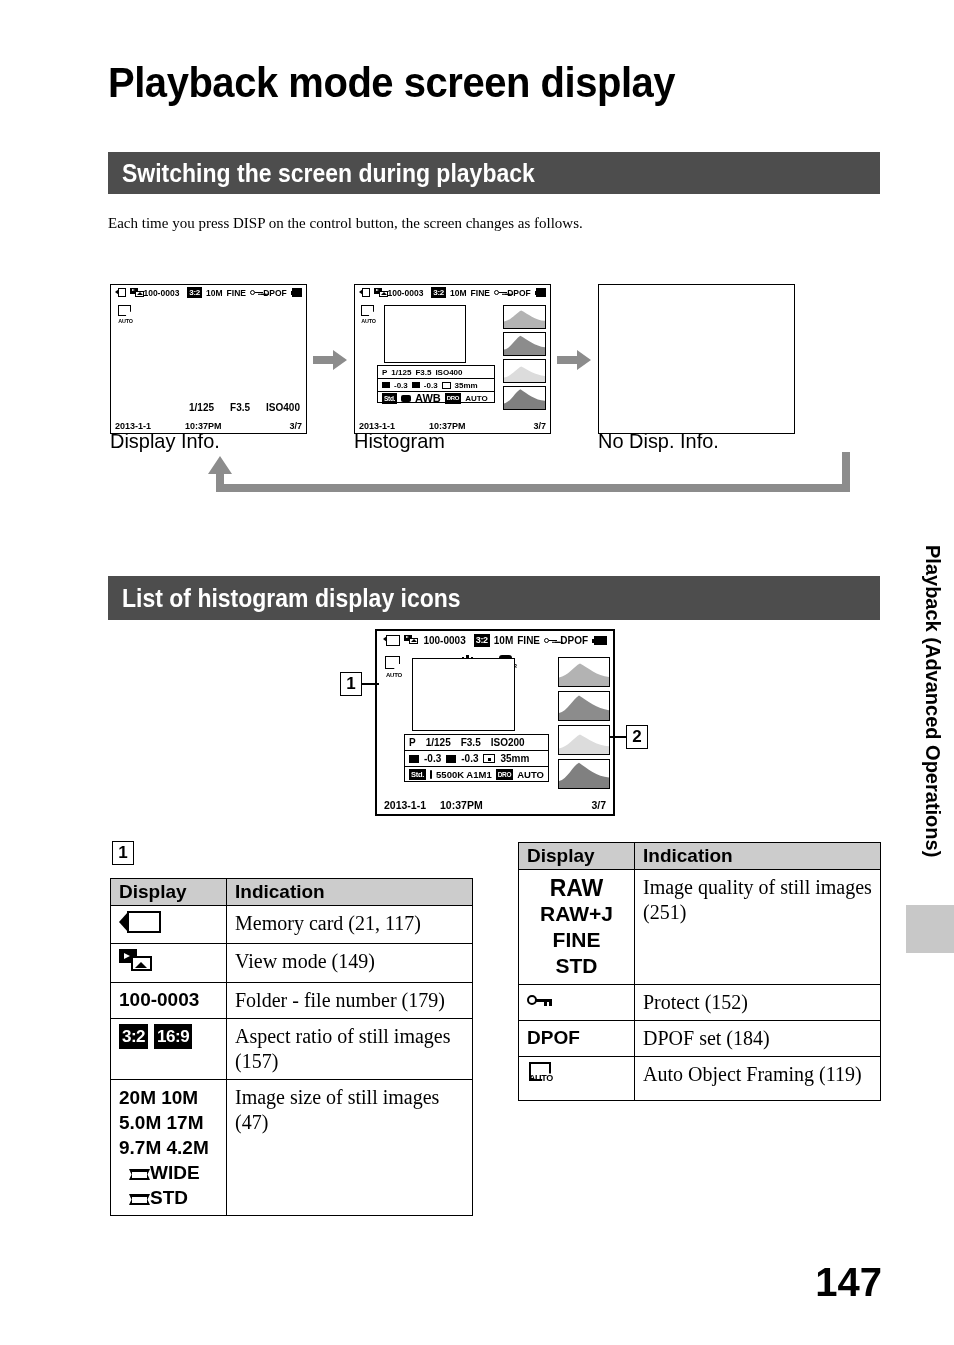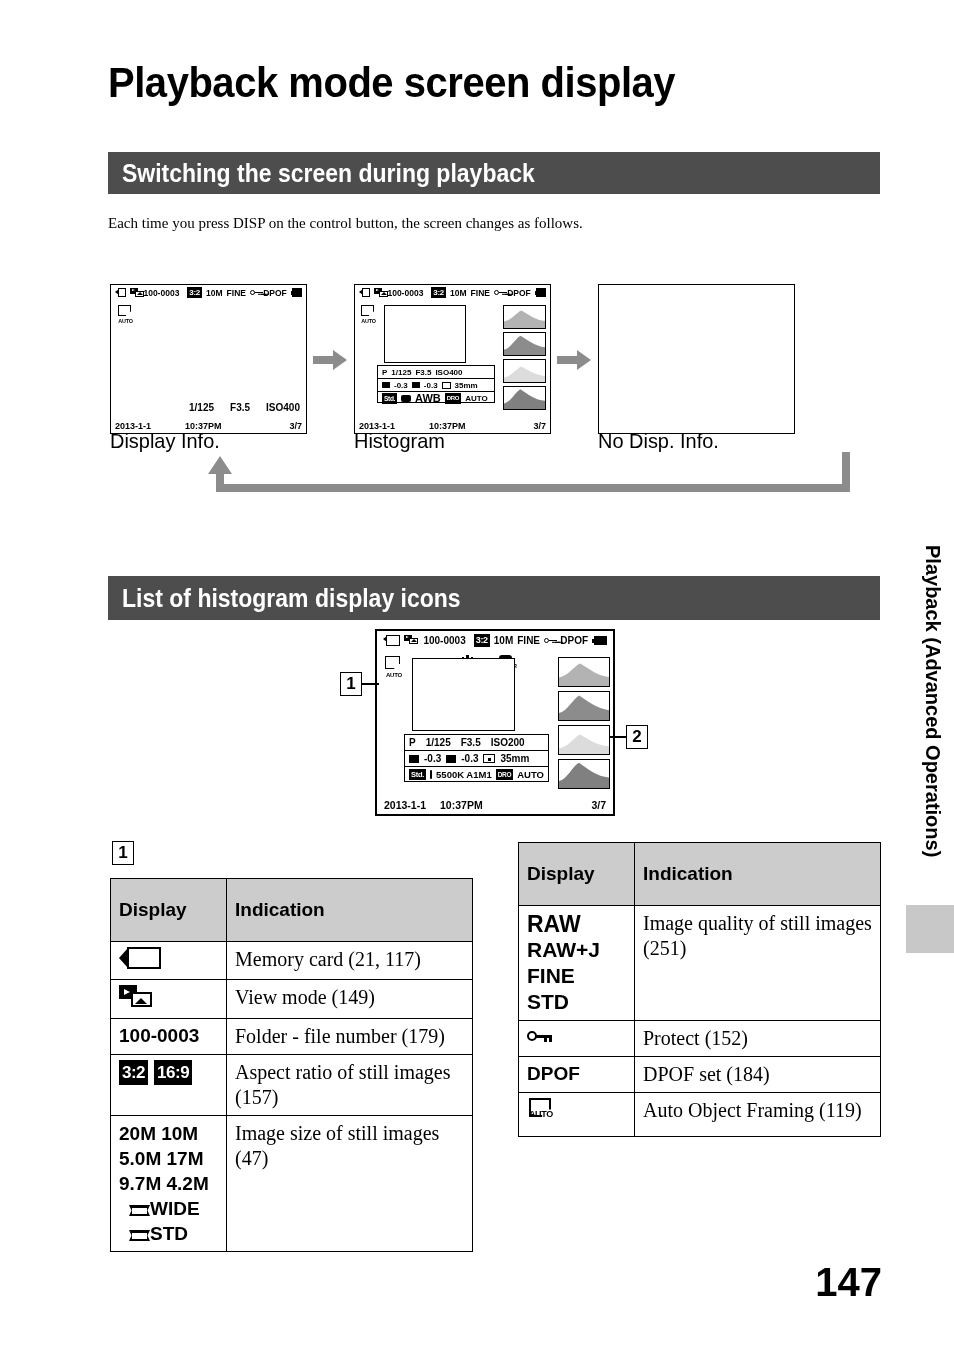--- a/index.html
+++ b/index.html
@@ -243,21 +243,21 @@
     border: 1.4px solid #000;
     padding: 5px 8px;
     vertical-align: top;
     text-align: left;
   }
   table.icon-table th {
     background: #cccccc;
     font-family: "Liberation Sans", sans-serif;
     font-weight: bold;
     font-size: 19px;
-    padding: 20px 8px;
+    padding: 2px 8px;
   }
   table.icon-table td.disp {
     font-family: "Liberation Sans", sans-serif;
     font-weight: bold;
     font-size: 19px;
     line-height: 23px;
   }
   table.icon-table td.ind {
     font-size: 20px;
     line-height: 25px;
@@ -722,21 +722,21 @@
         <col style="width:246px">
       </colgroup>
     <thead>
       <tr>
         <th>Display</th>
         <th>Indication</th>
       </tr>
     </thead>
     <tbody>
       <tr>
-        <td class="disp" style="line-height:26px;">
+        <td class="disp" style="line-height:26px;text-align:center;">
           <div style="font-size:23px;">RAW</div>
           <div style="font-size:21px;">RAW+J</div>
           <div style="font-size:21px;">FINE</div>
           <div style="font-size:21px;">STD</div>
         </td>
         <td class="ind">Image quality of still images (251)</td>
       </tr>
       <tr>
         <td class="disp">
           <span class="ic-key-lg"><span class="bar"></span><span class="t1"></span><span class="t2"></span></span>

